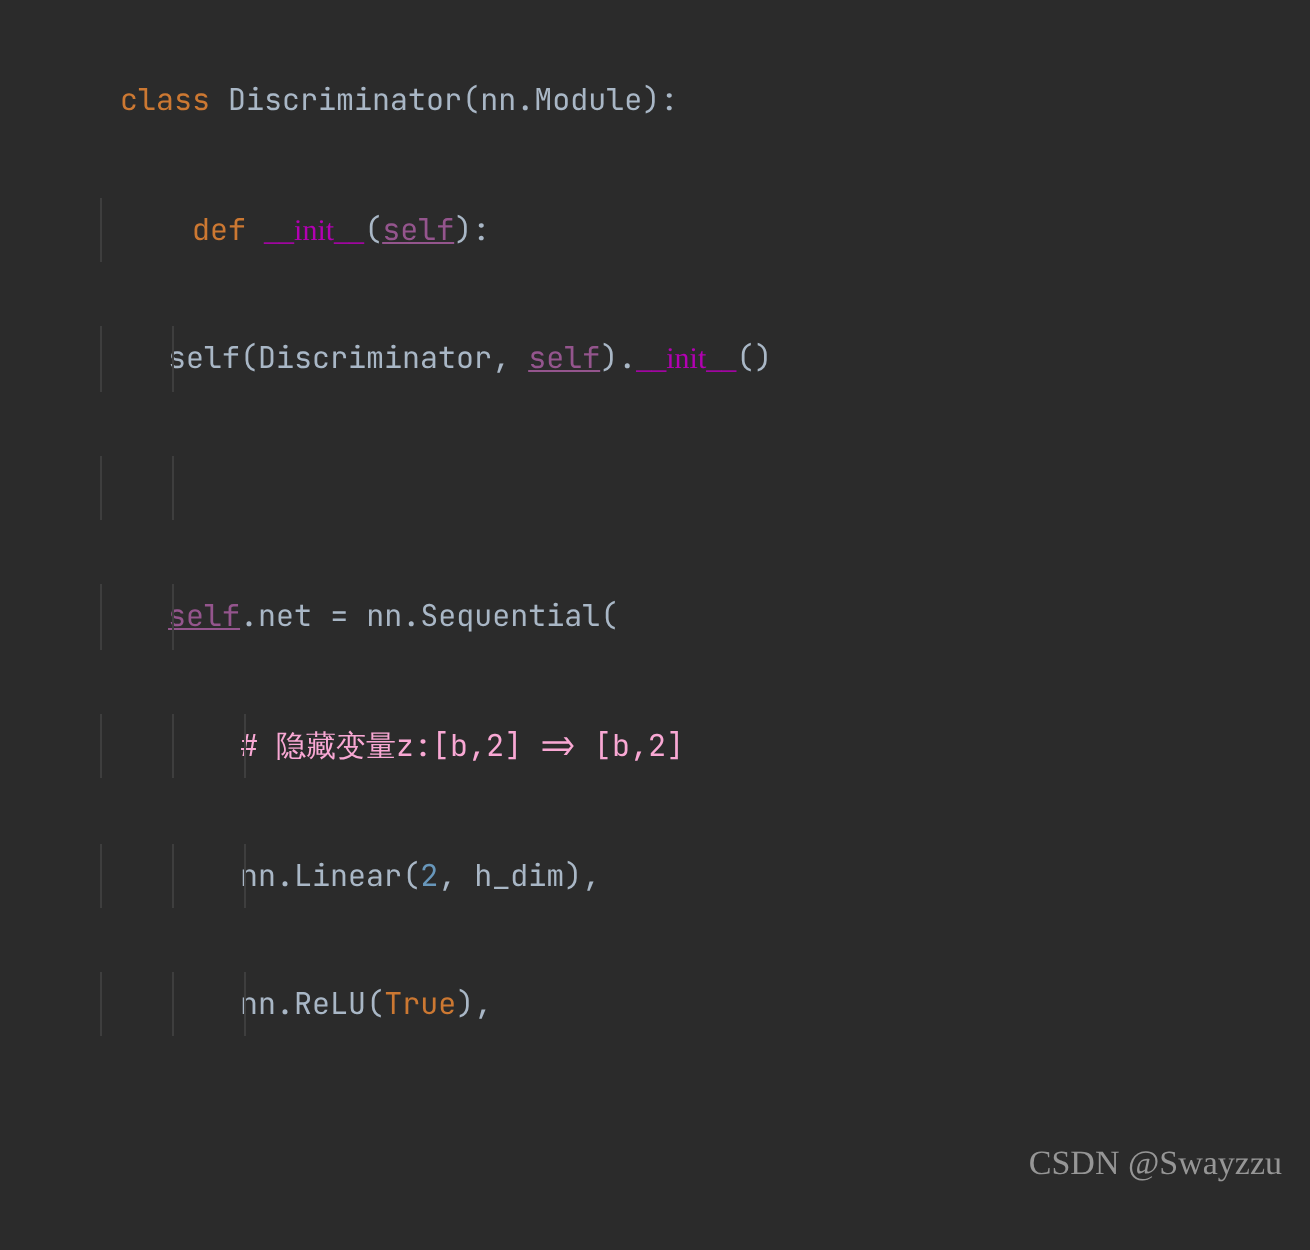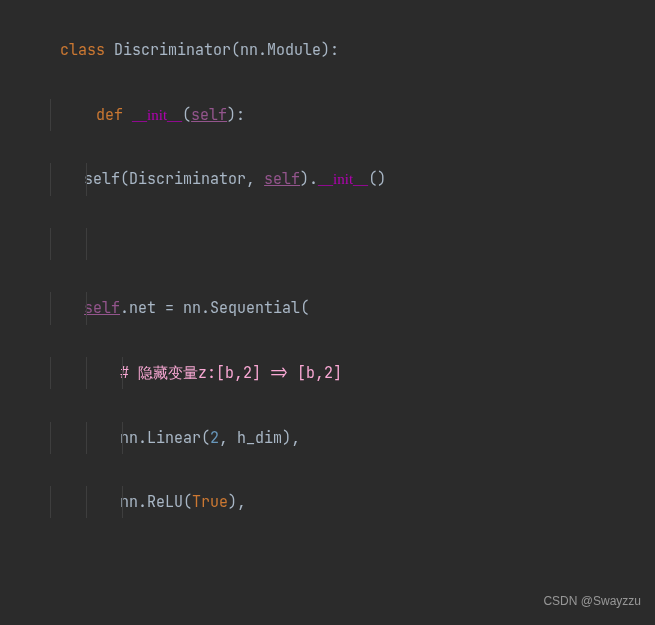--- a/index.html
+++ b/index.html
@@ -43,24 +43,24 @@
     .paren { color: #a9b7c6; }
     .op { color: #a9b7c6; }
     .num { color: #6897bb; }
     .bool { color: #cc7832; }
     .comment { color: #f9a8d4; }
     .ident { color: #a9b7c6; }
     
     .watermark {
       position: absolute;
       right: 14px;
-      bottom: 10px;
+      bottom: 24px;
       color: #c9c9c9;
-      font-size: 12px;
-      font-family: Liberation Sans, sans-serif;
+      font-size: 17px;
+      font-family: Liberation Serif, serif;
       opacity: 0.68;
     }
   </style>
 </head>
 <body>
 
 <div class="code-area">
 <span class="line"><span class="kw">class</span> <span class="cls">Discriminator</span><span class="paren">(</span><span class="ident">nn</span><span class="paren">.</span><span class="ident">Module</span><span class="paren">):</span></span>
 <span class="line"><span class="indent-guide g1"></span>    <span class="kw">def</span> <span class="dunder">__init__</span><span class="paren">(</span><span class="self">self</span><span class="paren">):</span></span>
 <span class="line"><span class="indent-guide g1"></span><span class="indent-guide g2"></span>        <span class="ident">self</span><span class="paren">(</span><span class="ident">Discriminator</span><span class="paren">, </span><span class="self">self</span><span class="paren">).</span><span class="dunder">__init__</span><span class="paren">()</span></span>

